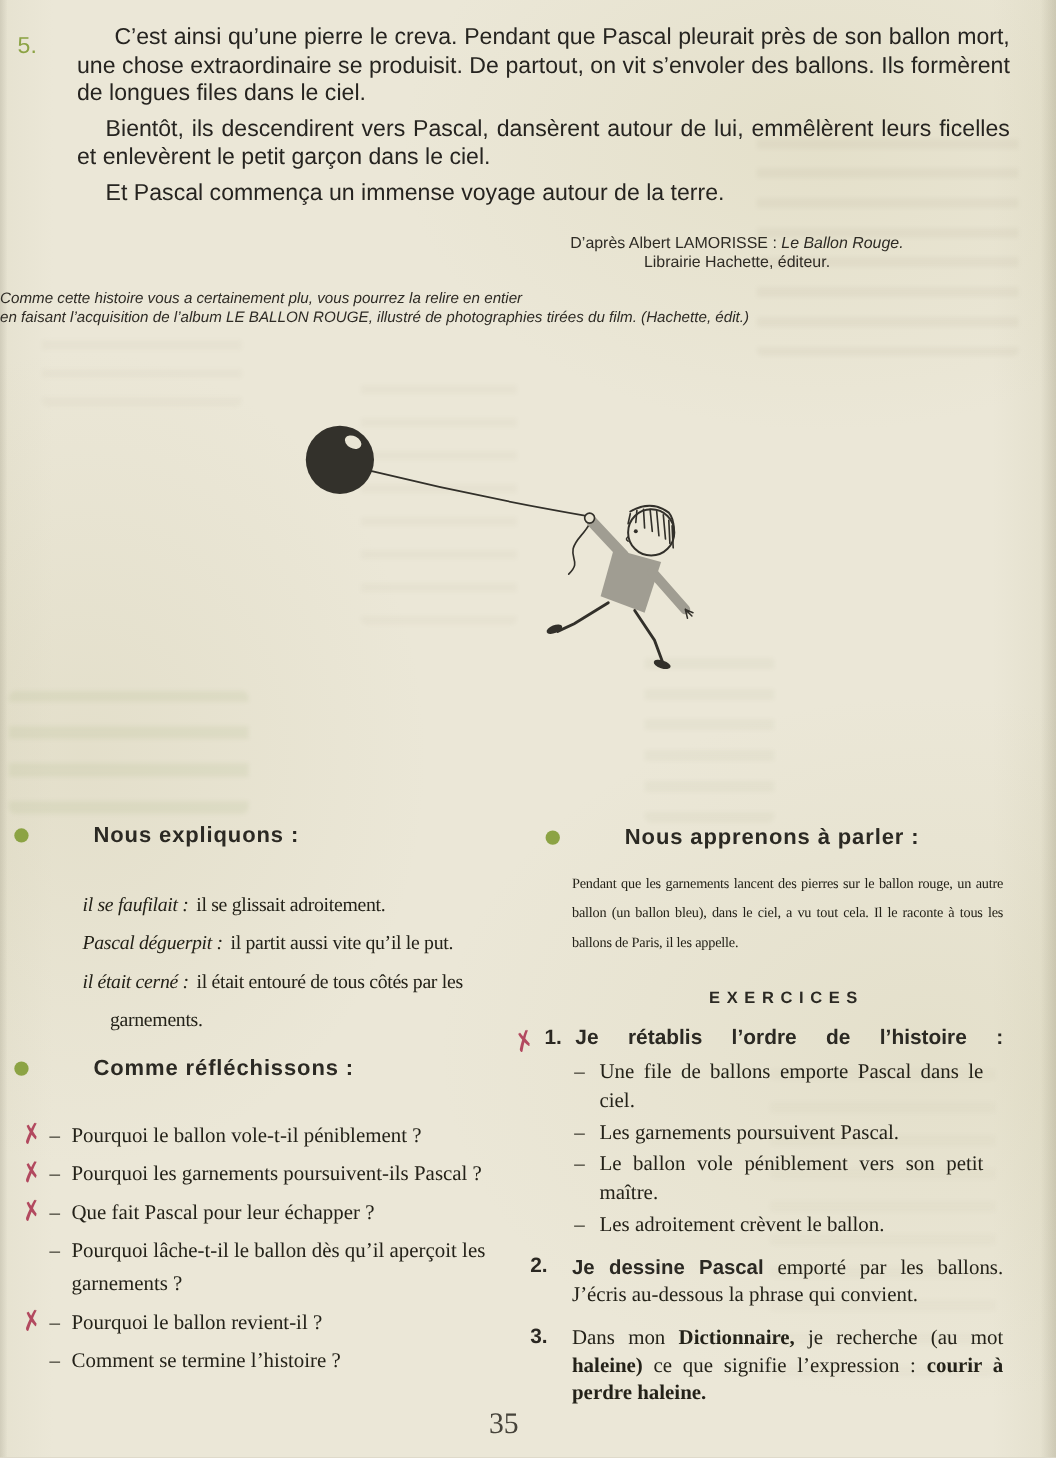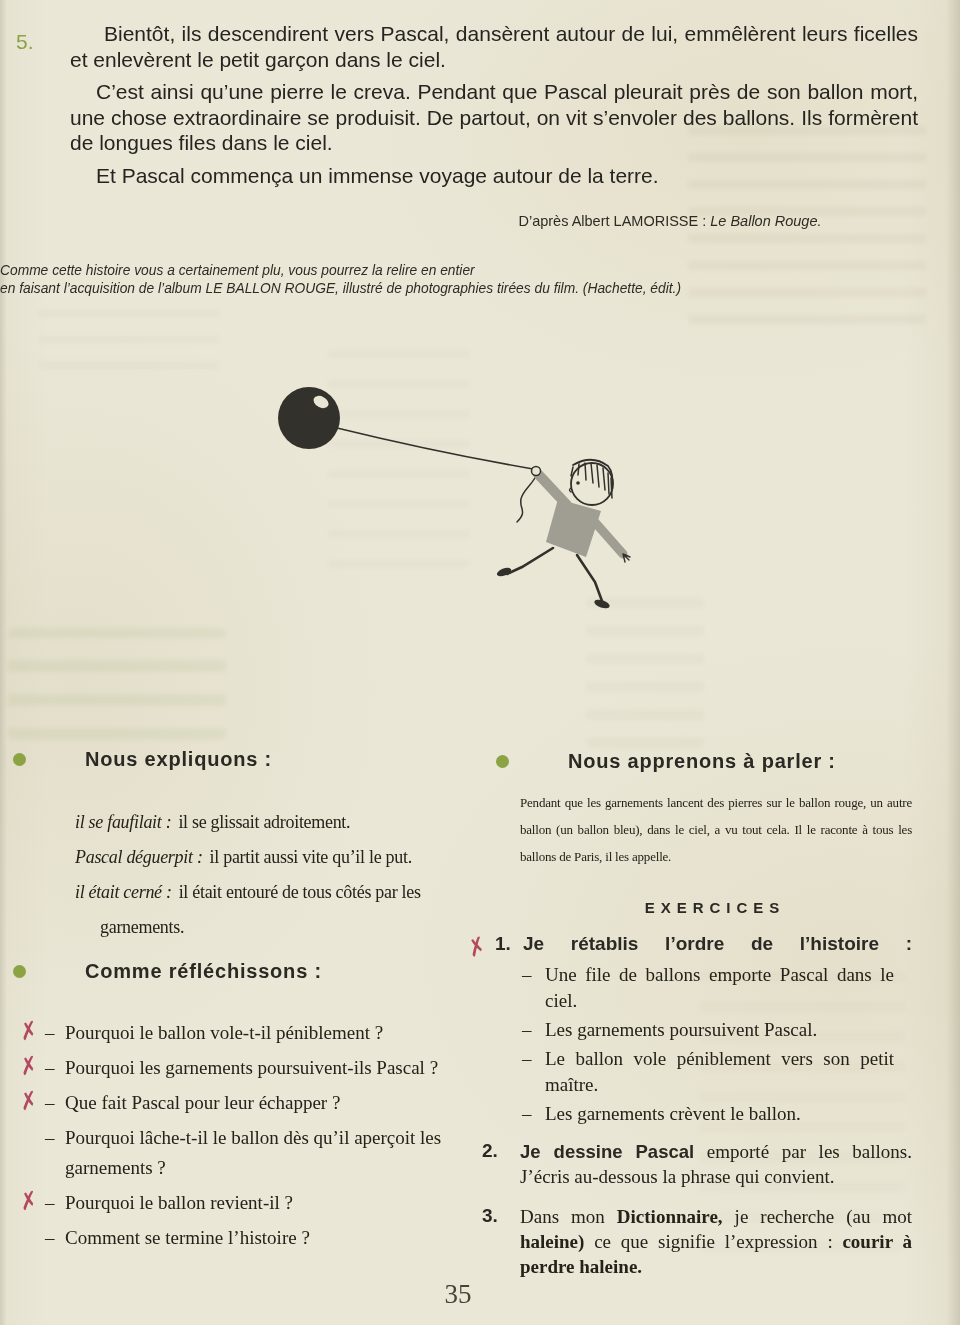--- a/index.html
+++ b/index.html
@@ -107,29 +107,30 @@
   <div class="ghost g2"></div>
   <div class="ghost g3"></div>
   <div class="ghost g4"></div>
   <div class="ghost g5"></div>
   <div class="ghost g6"></div>
   <div class="edge-right"></div>
   <div class="edge-left"></div>
 
   <span class="section-num">5.</span>
   <div class="reading">
+    <p>C’est ainsi qu’une pierre le creva. Pendant que Pascal pleurait près de son ballon mort, une chose extraordinaire se produisit. De partout, on vit s’envoler des ballons. Ils formèrent de longues files dans le ciel.</p>
     <p>Bientôt, ils descendirent vers Pascal, dansèrent autour de lui, emmêlèrent leurs ficelles et enlevèrent le petit garçon dans le ciel.</p>
-    <p>C’est ainsi qu’une pierre le creva. Pendant que Pascal pleurait près de son ballon mort, une chose extraordinaire se produisit. De partout, on vit s’envoler des ballons. Ils formèrent de longues files dans le ciel.</p>
     <p>Et Pascal commença un immense voyage autour de la terre.</p>
   </div>
 
   <div class="attribution">
     <div>
       <span>D’après Albert LAMORISSE : </span><span class="italic">Le Ballon Rouge.</span>
     </div>
+    <div>Librairie Hachette, éditeur.</div>
   </div>
 
   <div class="note">
     <div>Comme cette histoire vous a certainement plu, vous pourrez la relire en entier</div>
     <div>en faisant l’acquisition de l’album LE BALLON ROUGE, illustré de photographies tirées du film. (Hachette, édit.)</div>
   </div>
 
   <svg class="illustration" width="400" height="245" viewBox="0 0 400 245">
     <g stroke="#32302a" fill="none" stroke-linecap="round">
 
@@ -237,21 +238,21 @@
       <div class="ex-item">
         <span class="dash">–</span>
         <span>Les garnements poursuivent Pascal.</span>
       </div>
       <div class="ex-item">
         <span class="dash">–</span>
         <span>Le ballon vole péniblement vers son petit maître.</span>
       </div>
       <div class="ex-item">
         <span class="dash">–</span>
-        <span>Les garnements crèvent le ballon.</span>
+        <span>Les adroitement crèvent le ballon.</span>
       </div>
     </div>
   </div>
 
   <div class="ex" id="ex2">
     <span class="ex-num2">2.</span>
     <p class="ex-body"><span class="sbold">Je dessine Pascal</span><span> emporté par les ballons. J’écris au-dessous la phrase qui convient.</span></p>
   </div>
 
   <div class="ex" id="ex3">

